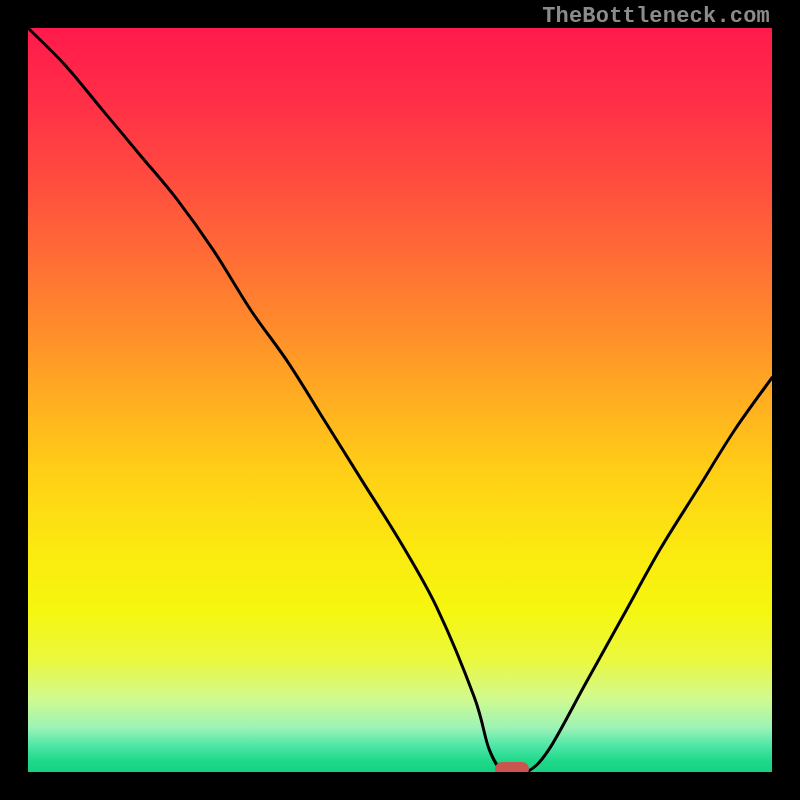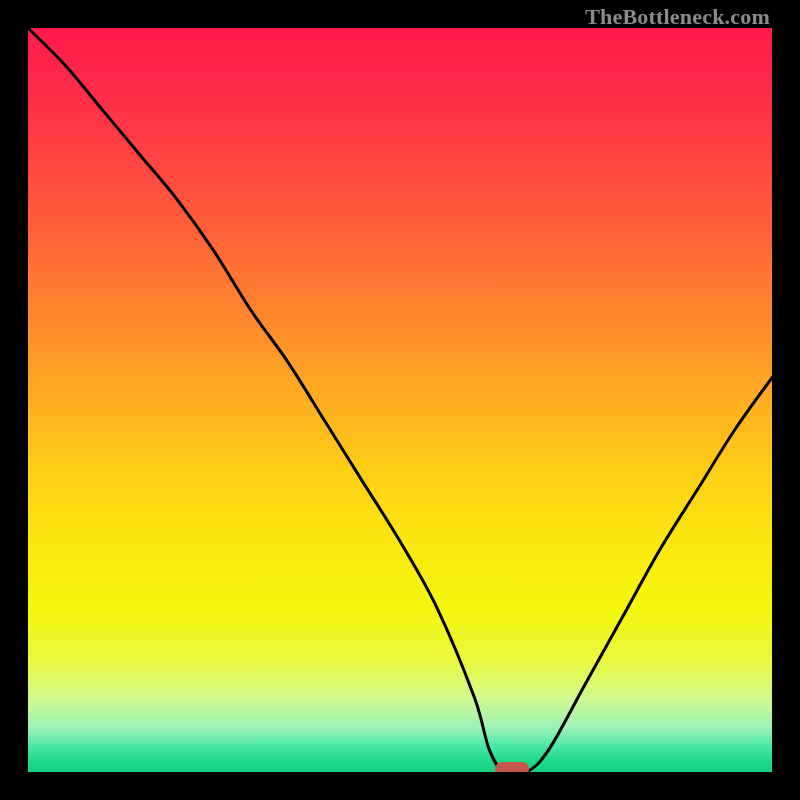--- a/index.html
+++ b/index.html
@@ -28,21 +28,21 @@
     position: absolute;
     left: 0;
     top: 0;
     width: 100%;
     height: 100%;
   }
   .watermark {
     position: absolute;
     top: 4px;
     right: 30px;
-    font-family: Liberation Serif, serif;
+    font-family: Liberation Mono, monospace;
     font-size: 22px;
     font-weight: 600;
     color: #8b8b8b;
     letter-spacing: 0.2px;
     z-index: 20;
   }
   .curve {
     position: absolute;
     left: 0;
     top: 0;

